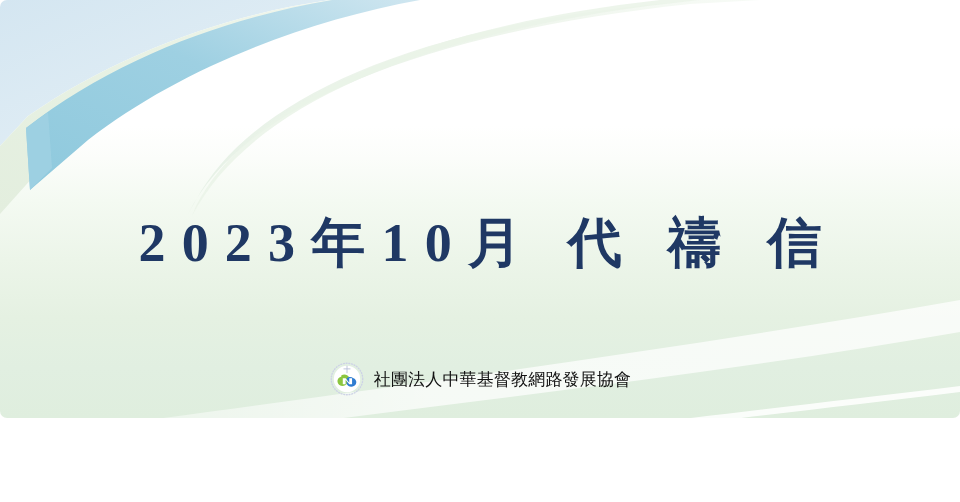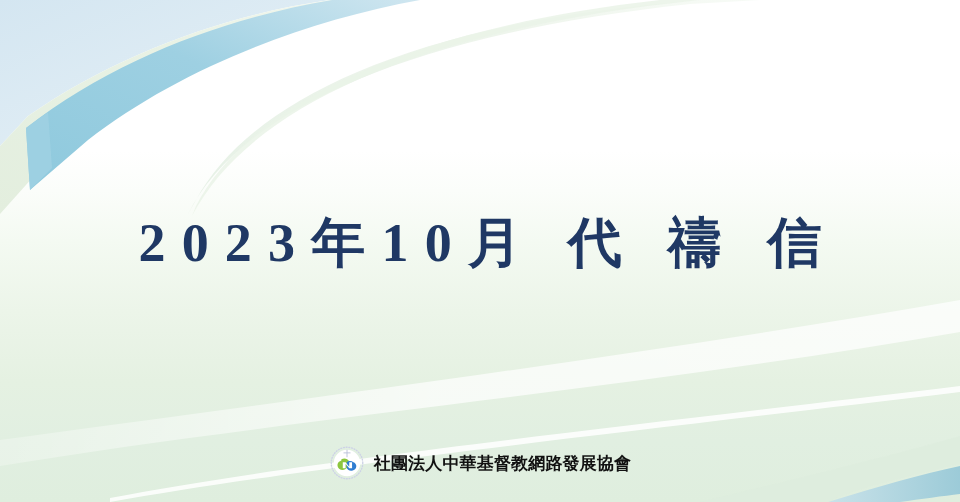--- a/index.html
+++ b/index.html
@@ -8,23 +8,24 @@
     padding: 0;
     background: #ffffff;
   }
   body {
     font-family: "Liberation Sans", "DejaVu Sans", sans-serif;
   }
 
   .slide {
     position: relative;
     width: 960px;
-    height: 502px;
+    height: 418px;
     overflow: hidden;
     background: #ffffff;
+    border-radius: 7px;
   }
 
   
   .bg-gradient {
     position: absolute;
     inset: 0;
     background: linear-gradient(
         to bottom,
         #ffffff 0%,
         #ffffff 30%,
@@ -82,21 +83,21 @@
   }
   .org-logo {
     width: 36px;
     height: 36px;
     flex: 0 0 auto;
     display: block;
   }
   .org-name {
     font-family: "DejaVu Sans", "Liberation Sans", sans-serif;
     font-size: 17px;
-    font-weight: 700;
+    font-weight: 400;
     color: #111111;
     letter-spacing: 0.01em;
     white-space: nowrap;
     line-height: 1;
   }
 </style>
 </head>
 <body>
 
 <div class="slide">

